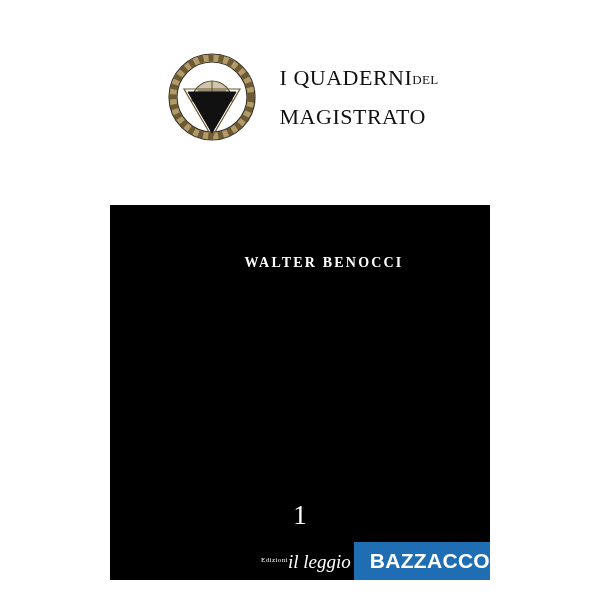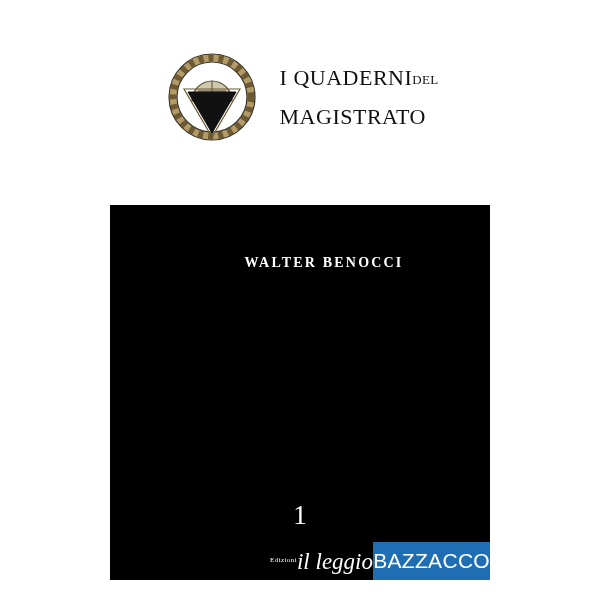--- a/index.html
+++ b/index.html
@@ -139,37 +139,38 @@
     line-height: 1;
   }
   .pub-logo .edz {
     font-size: 7px;
     letter-spacing: 0.4px;
     font-family: "Liberation Serif", serif;
     margin-bottom: 1px;
   }
   .pub-logo .leggio {
     font-family: "Liberation Serif", serif;
-    font-size: 23px;
+    font-size: 19px;
     font-style: italic;
     letter-spacing: 0px;
   }
   .pub-right {
     flex: 1 1 auto;
     background: #1f6eb4;
     display: flex;
     align-items: center;
     justify-content: center;
   }
   .pub-right span {
     font-family: "Liberation Sans", sans-serif;
-    font-weight: normal;
+    font-weight: bold;
     font-size: 21px;
     color: #ffffff;
     letter-spacing: 0.3px;
+    padding-left: 16px;
   }
 </style>
 </head>
 <body>
 
 <div class="cover">
 
   <div class="masthead">
 
     <div class="emblem">

